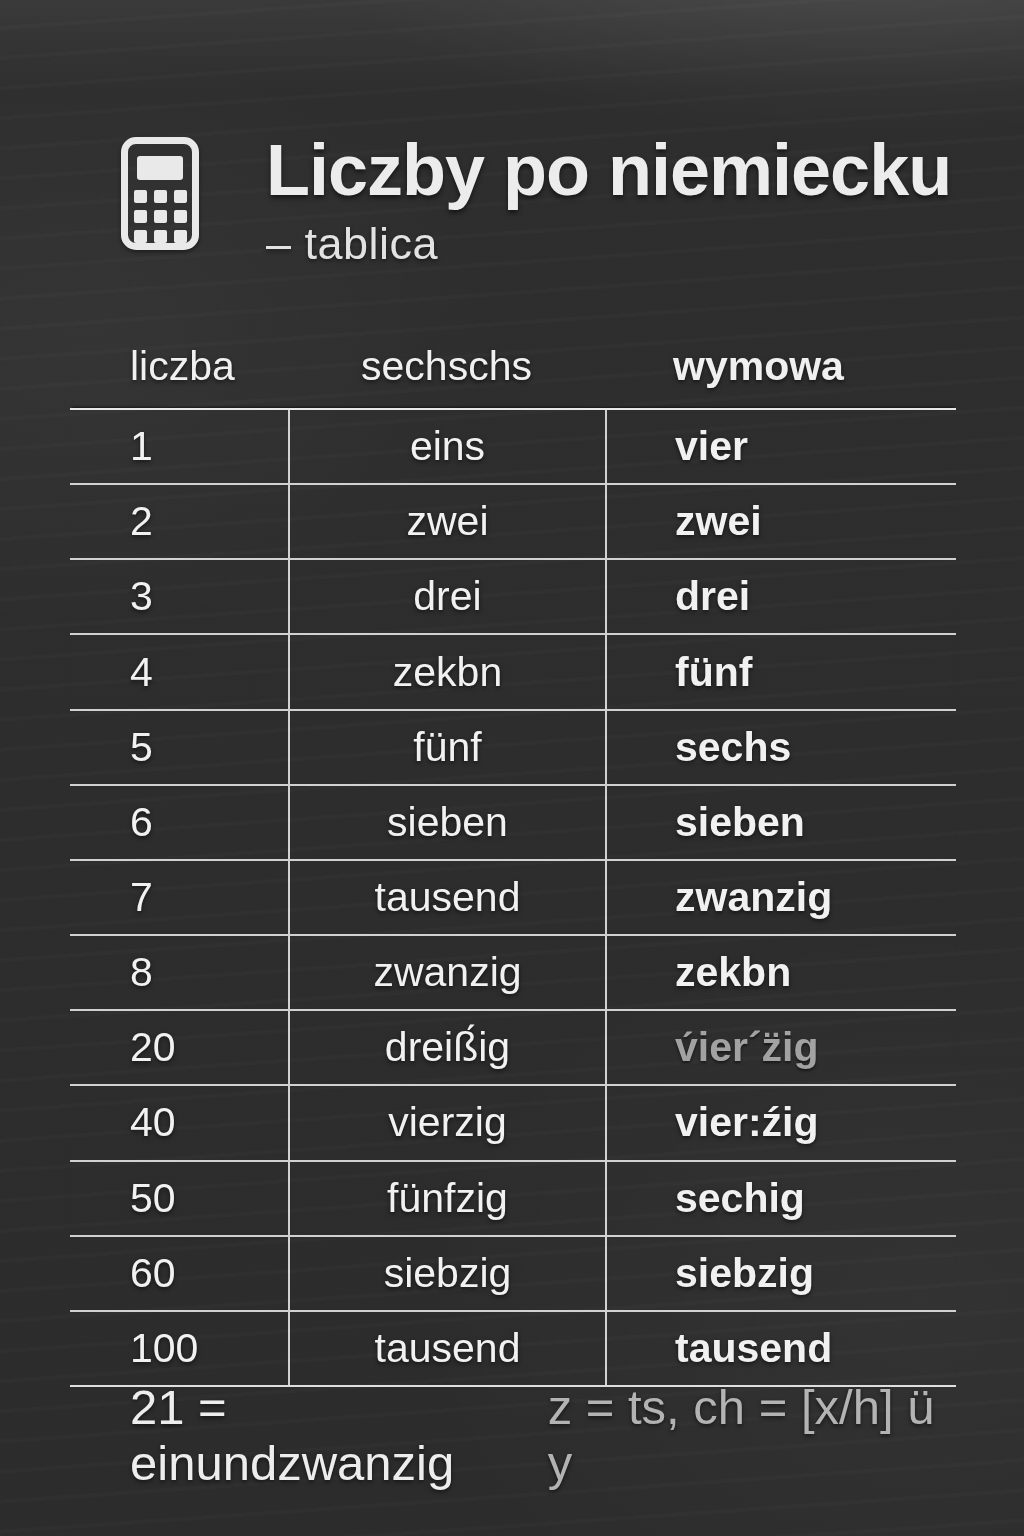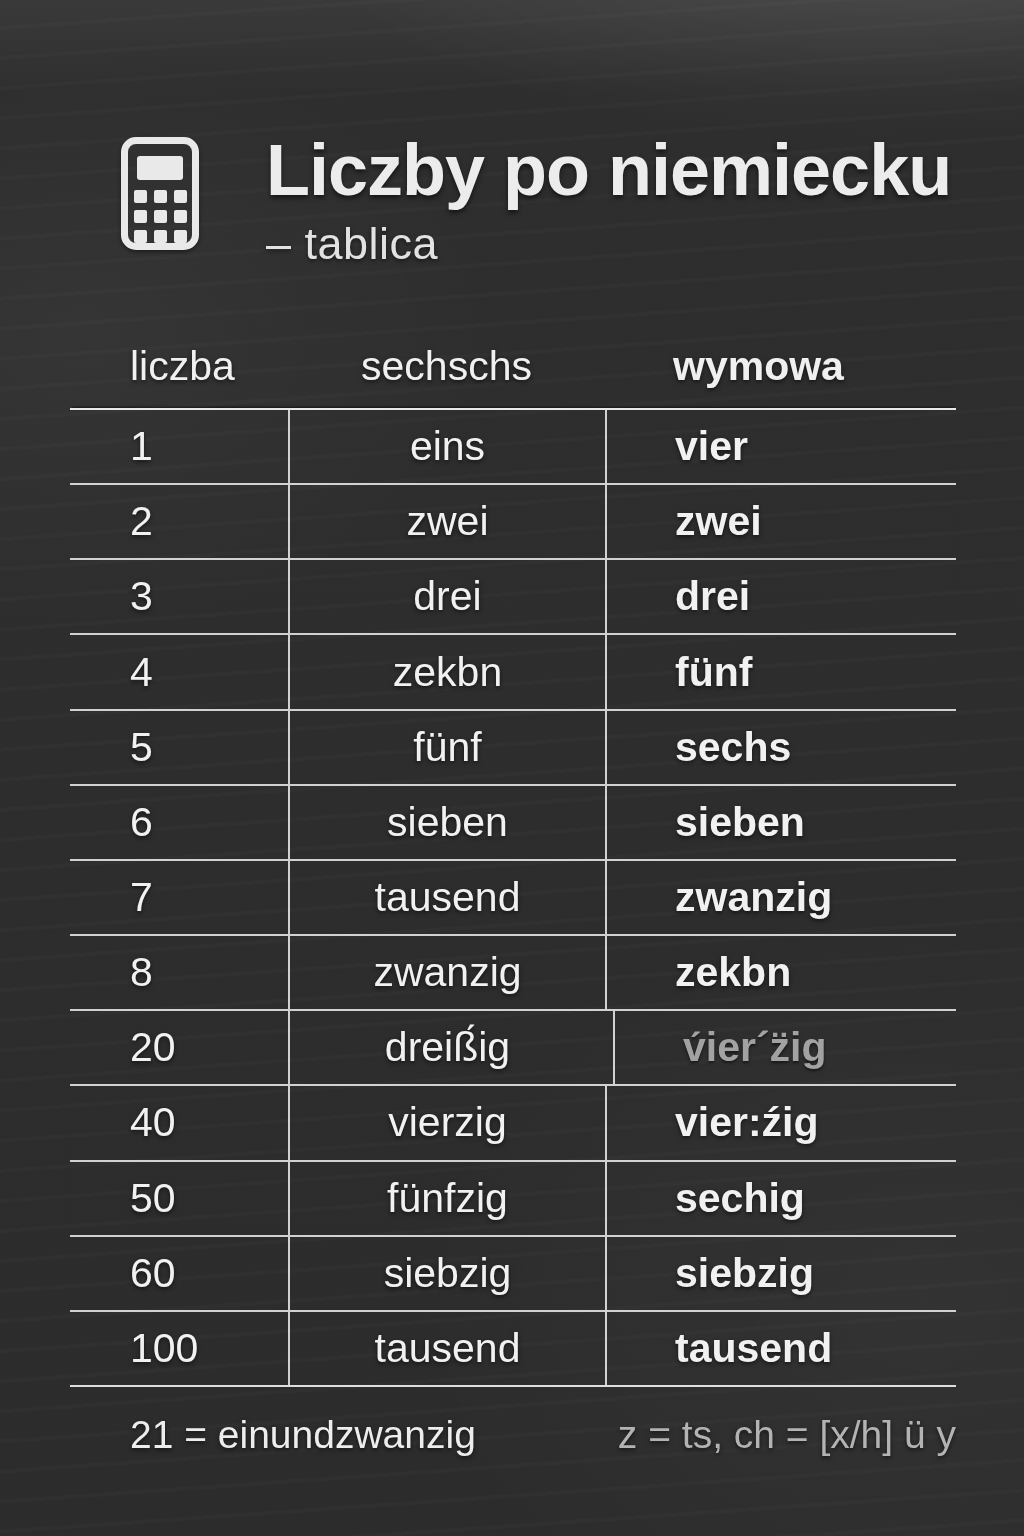--- a/index.html
+++ b/index.html
@@ -64,26 +64,26 @@
   }
   .trow:first-child{border-top:none;}
   .cell-number, .col-number{padding-left:60px;}
   .cell-german, .col-german{text-align:center;}
   .cell-pron, .col-pron{padding-left:68px;font-weight:bold;}
   .cell-german, .cell-pron{
     height:100%;display:flex;align-items:center;box-sizing:border-box;
     border-left:2px solid rgba(238,238,238,0.85);
   }
   .cell-german{justify-content:center;}
-  .muted{color:#a2a2a2;text-shadow:0 2px 3px rgba(0,0,0,0.5);margin-left:8px;}
+  .muted{color:#a2a2a2;text-shadow:0 2px 3px rgba(0,0,0,0.5);}
   
   .footer{
     position:absolute;left:70px;top:1402px;width:886px;height:66px;
     display:flex;justify-content:space-between;align-items:center;
-    font-size:39px;text-shadow:0 2px 4px rgba(0,0,0,0.55);
+    font-size:49px;text-shadow:0 2px 4px rgba(0,0,0,0.55);
   }
   .footer-left{padding-left:60px;color:#ededed;}
   .footer-right{color:#b3b3b3;}
 </style>
 </head>
 <body>
 
 <div class="page">
 
   <div class="calc-icon">

